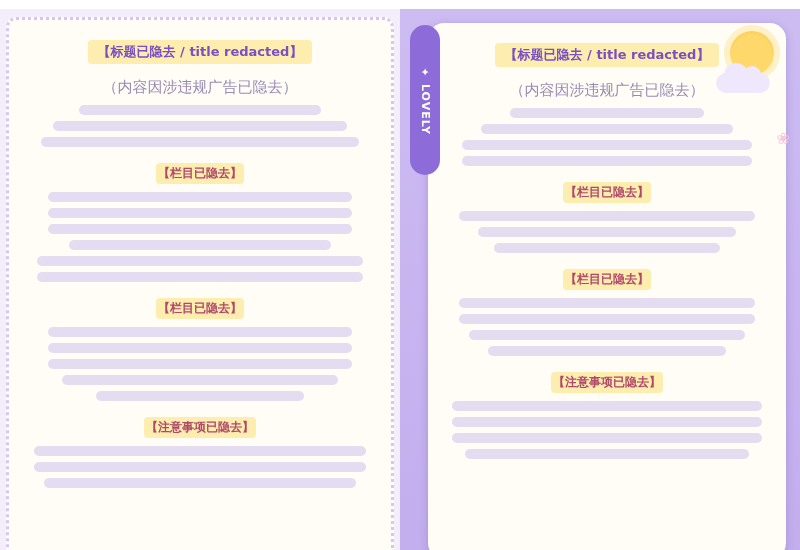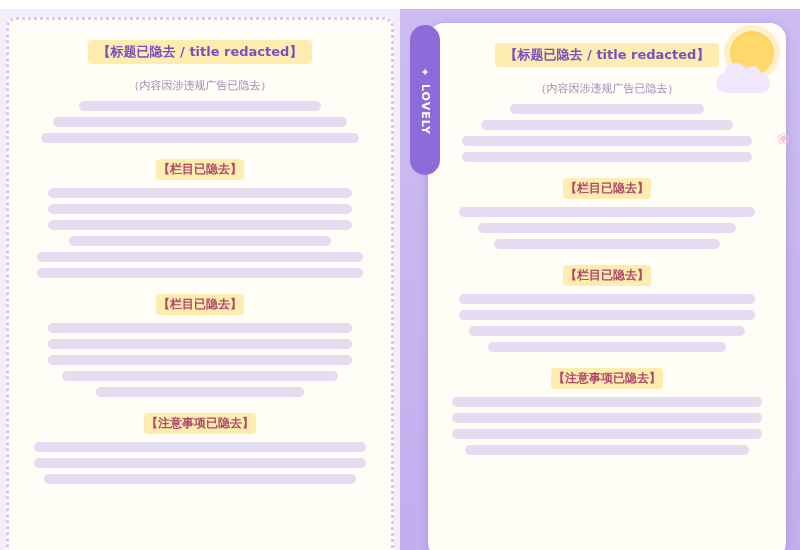--- a/index.html
+++ b/index.html
@@ -27,21 +27,21 @@
   .section-pill {
     font-size: 12px; font-weight: bold; color: #b0486a;
     background: #fdeeb0; padding: 2px 2px; border-radius: 4px; margin: 10px 0 8px;
   }
   .redacted-block { width: 100%; display: flex; flex-direction: column; gap: 6px; margin-bottom: 6px; }
   .redacted-line {
     height: 10px; border-radius: 5px; background: #e4dcf1;
     margin: 0 auto;
   }
   .redacted-note {
-    font-size: 11px; color: #9a8bb5; margin: 4px 0 8px;
+    font-size: 15px; color: #9a8bb5; margin: 4px 0 8px;
   }
 
   
   .star { position: absolute; color: #b79af0; }
   .star-tl { top: 18px; left: 22px; font-size: 34px; }
   .star-tr { top: 10px; right: 96px; font-size: 22px; color: #cdb8f5; }
   .cloud {
     position: absolute; width: 54px; height: 20px; background: #e6dcfa; border-radius: 12px;
   }
   .cloud::before {

